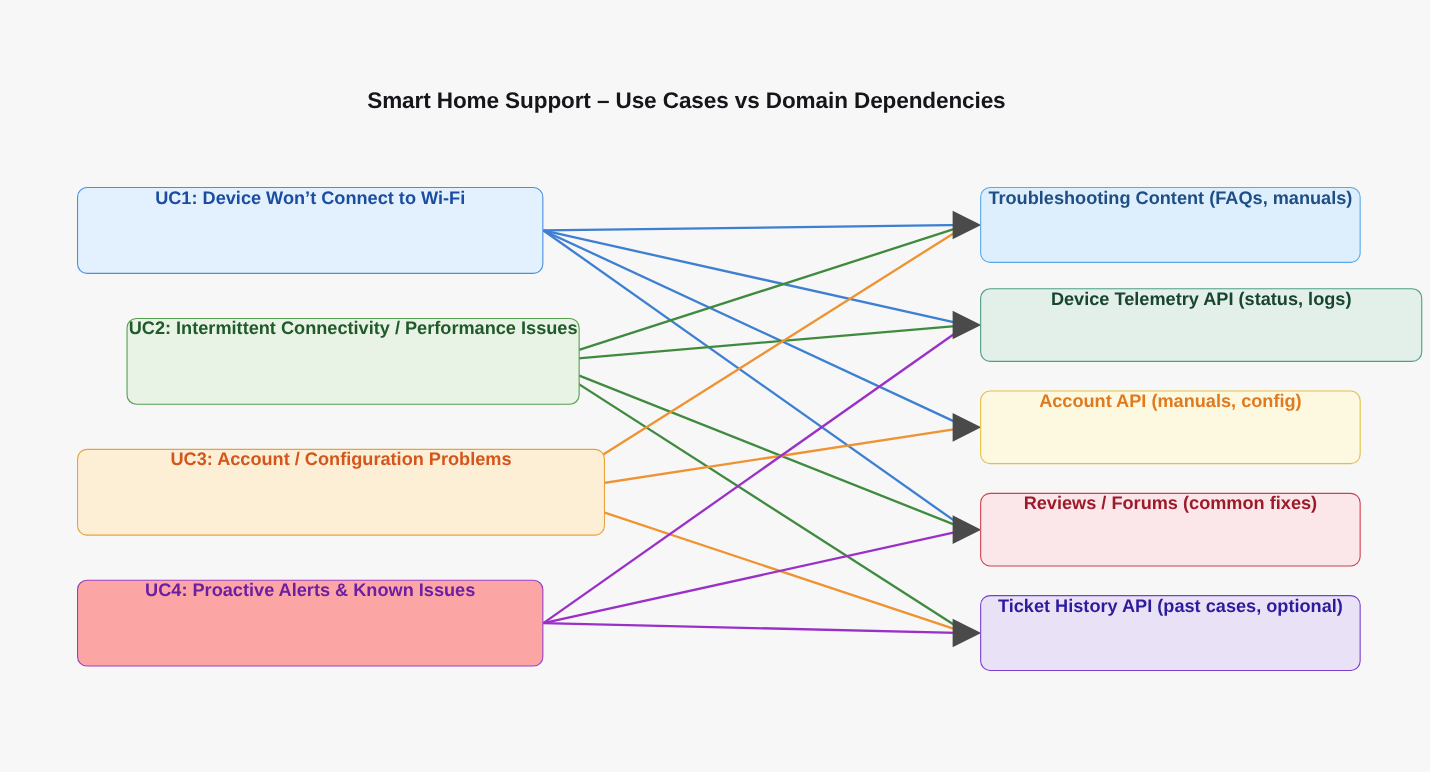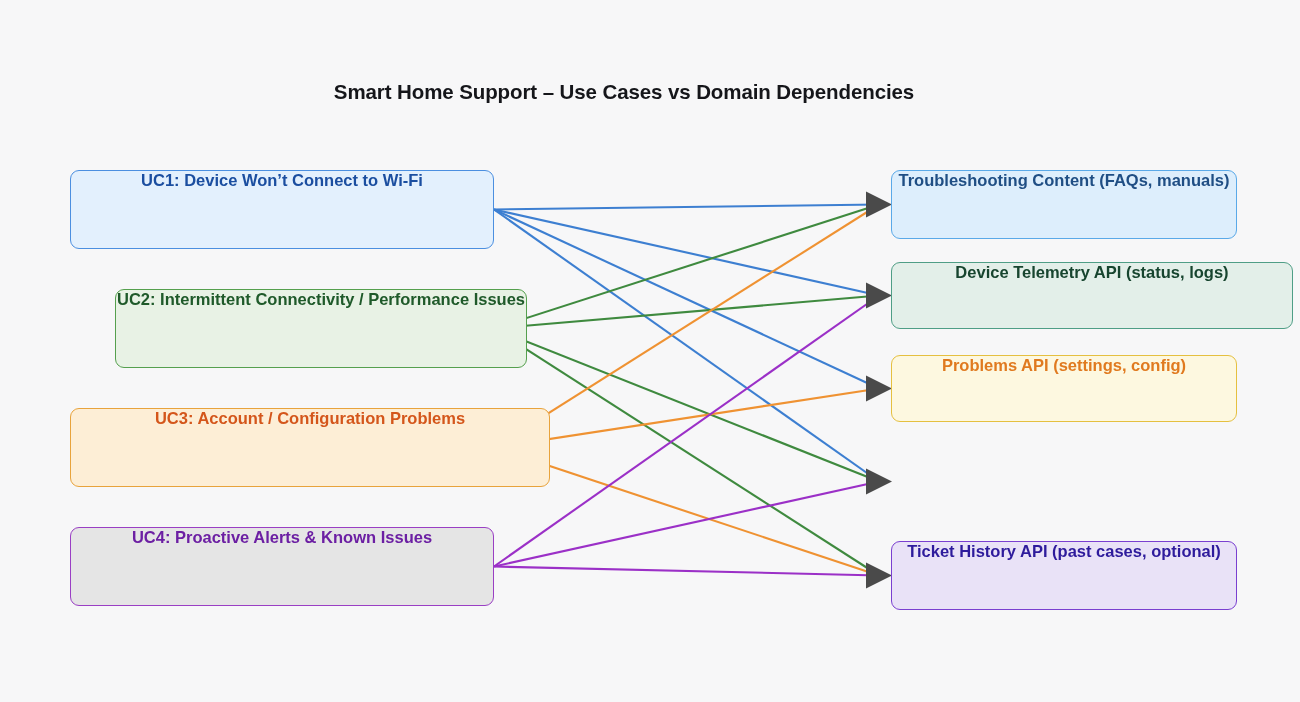--- a/index.html
+++ b/index.html
@@ -25,21 +25,21 @@
     border:1.6px solid #000;
     display:flex;align-items:flex-start;justify-content:center;
     font-size:16.5px;font-weight:bold;
     white-space:nowrap;
   }
   .node .lbl{white-space:nowrap;}
   
   .n-blue  {background:#e3f0fd;border-color:#4b8fe0;color:#1b4ea0;}
   .n-green {background:#e8f2e5;border-color:#55a04e;color:#1f5a2a;}
   .n-orange{background:#fdeed6;border-color:#e8a33c;color:#d4561b;}
-  .n-purple{background:#e5e5e5;border-color:#9a3fc4;color:#6c1fa3;}
+  .n-purple{background:#fca5a5;border-color:#9a3fc4;color:#6c1fa3;}
   
   .r-blue  {background:#ddeefc;border-color:#5aa9e8;color:#1f4e84;}
   .r-teal  {background:#e3efe9;border-color:#4f9e86;color:#17452f;}
   .r-yellow{background:#fdf8e0;border-color:#e5c040;color:#e07a1f;}
   .r-red   {background:#fbe7e9;border-color:#d0404f;color:#9c1b2b;}
   .r-violet{background:#e9e2f7;border-color:#7a3fd0;color:#2e1b9c;}
 </style>
 </head>
 <body>
 
@@ -87,21 +87,24 @@
 
   <div class="node r-blue" style="left:891px;top:170px;width:346px;height:69px;">
     <span class="lbl">Troubleshooting Content (FAQs, manuals)</span>
   </div>
 
   <div class="node r-teal" style="left:891px;top:262px;width:402px;height:67px;">
     <span class="lbl">Device Telemetry API (status, logs)</span>
   </div>
 
   <div class="node r-yellow" style="left:891px;top:355px;width:346px;height:67px;">
-    <span class="lbl">Problems API (settings, config)</span>
+    <span class="lbl">Account API (manuals, config)</span>
   </div>
 
+  <div class="node r-red" style="left:891px;top:448px;width:346px;height:67px;">
+    <span class="lbl">Reviews / Forums (common fixes)</span>
+  </div>
 
   <div class="node r-violet" style="left:891px;top:541px;width:346px;height:69px;">
     <span class="lbl">Ticket History API (past cases, optional)</span>
   </div>
 
 </div>
 
 </body></html>

